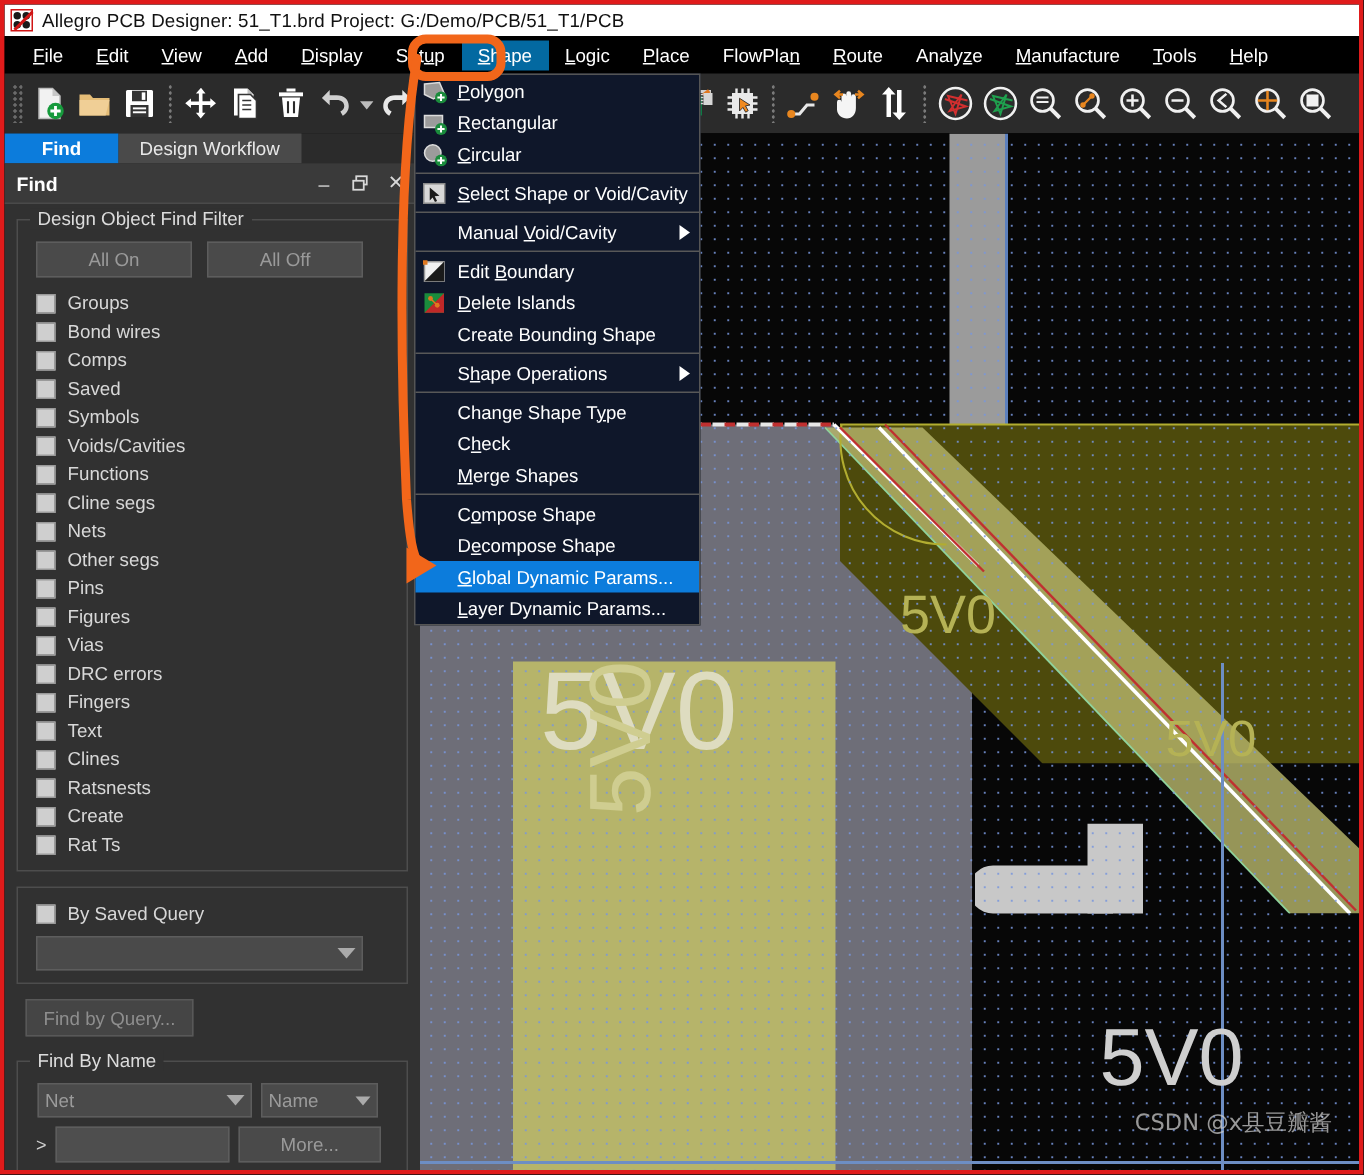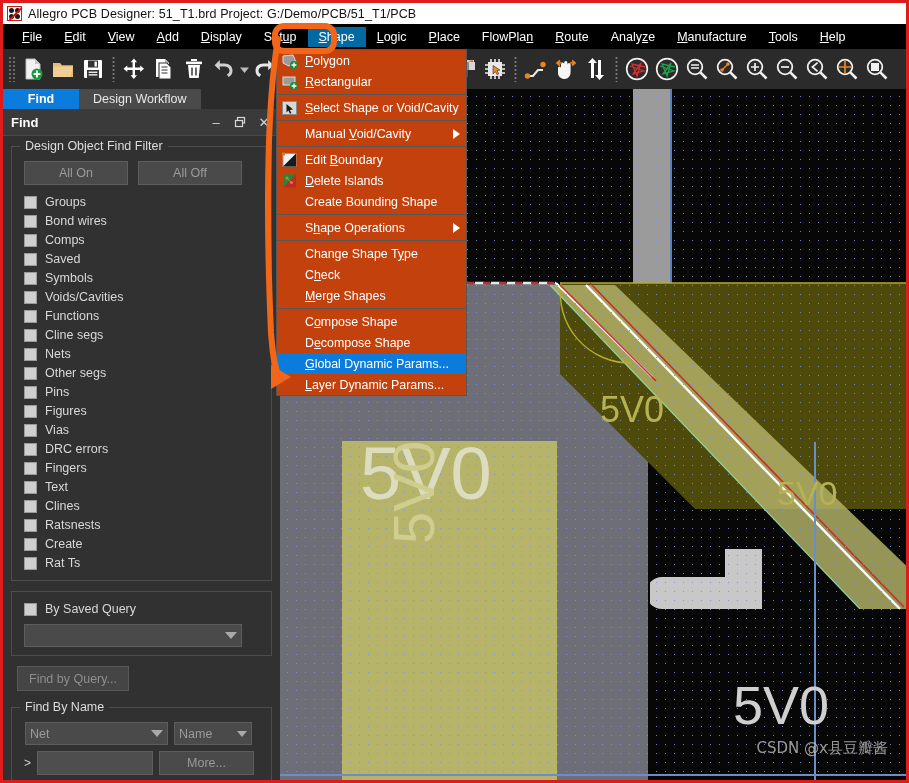--- a/index.html
+++ b/index.html
@@ -75,21 +75,21 @@
   .fieldbox{height:22px;background:#4e4e4e;border:1px solid #5d5d5d;}
 
   
   #canvas{position:absolute;left:277px;top:86px;right:0;bottom:0;background:#000;overflow:hidden;}
   #dotgrid{position:absolute;inset:0;
      background-image:radial-gradient(circle, rgba(120,150,220,.85) .7px, transparent .9px);
      background-size:9px 9px;background-position:3px 3px;}
   .cv{position:absolute;}
 
   
-  #shapemenu{position:absolute;left:273px;top:46px;width:191px;background:#c2410c;
+  #shapemenu{position:absolute;left:273px;top:46px;width:191px;background:#0f172a;
              border:1px solid #555;box-sizing:border-box;z-index:40;}
   .mi{height:21px;display:flex;align-items:center;padding-left:4px;font-size:12.4px;color:#ffffff;
       position:relative;}
   .mi.sel{background:#0c7cdc;}
   .mi .ico{width:18px;height:16px;margin-right:6px;flex:0 0 auto;position:relative;}
   .mi .lbl{white-space:nowrap;}
   .mi .sub{position:absolute;right:6px;width:0;height:0;border-top:5px solid transparent;
            border-bottom:5px solid transparent;border-left:7px solid #ffffff;}
   .msep{height:1px;background:#585858;margin:2px 0;}
 
@@ -530,20 +530,30 @@
       <span class="ico">
         <svg width="18" height="16" viewBox="0 0 18 16">
           <rect x="2" y="3" width="12" height="8" fill="#9b9b9b" stroke="#dcdcdc" stroke-width="1"></rect>
           <circle cx="13" cy="12" r="4" fill="#1a8c3c"></circle>
           <path d="M13 9.6v4.8M10.6 12h4.8" stroke="#fff" stroke-width="1.3"></path>
         </svg>
       </span>
       <span class="lbl"><u>R</u>ectangular</span>
     </div>
 
+    <div class="mi">
+      <span class="ico">
+        <svg width="18" height="16" viewBox="0 0 18 16">
+          <circle cx="7.5" cy="7" r="5.5" fill="#9b9b9b" stroke="#dcdcdc" stroke-width="1"></circle>
+          <circle cx="13" cy="12" r="4" fill="#1a8c3c"></circle>
+          <path d="M13 9.6v4.8M10.6 12h4.8" stroke="#fff" stroke-width="1.3"></path>
+        </svg>
+      </span>
+      <span class="lbl"><u>C</u>ircular</span>
+    </div>
 
     <div class="msep"></div>
 
     <div class="mi">
       <span class="ico">
         <svg width="18" height="16" viewBox="0 0 18 16">
           <rect x="1.5" y="1.5" width="14" height="13" fill="#d8d8d8" stroke="#8a8a8a" stroke-width="1"></rect>
           <path d="M5.5 4 L12 9.5 L8.8 9.9 L10.4 13 L9 13.7 L7.4 10.6 L5.5 12.6Z" fill="#1a1a1a"></path>
         </svg>
       </span>

